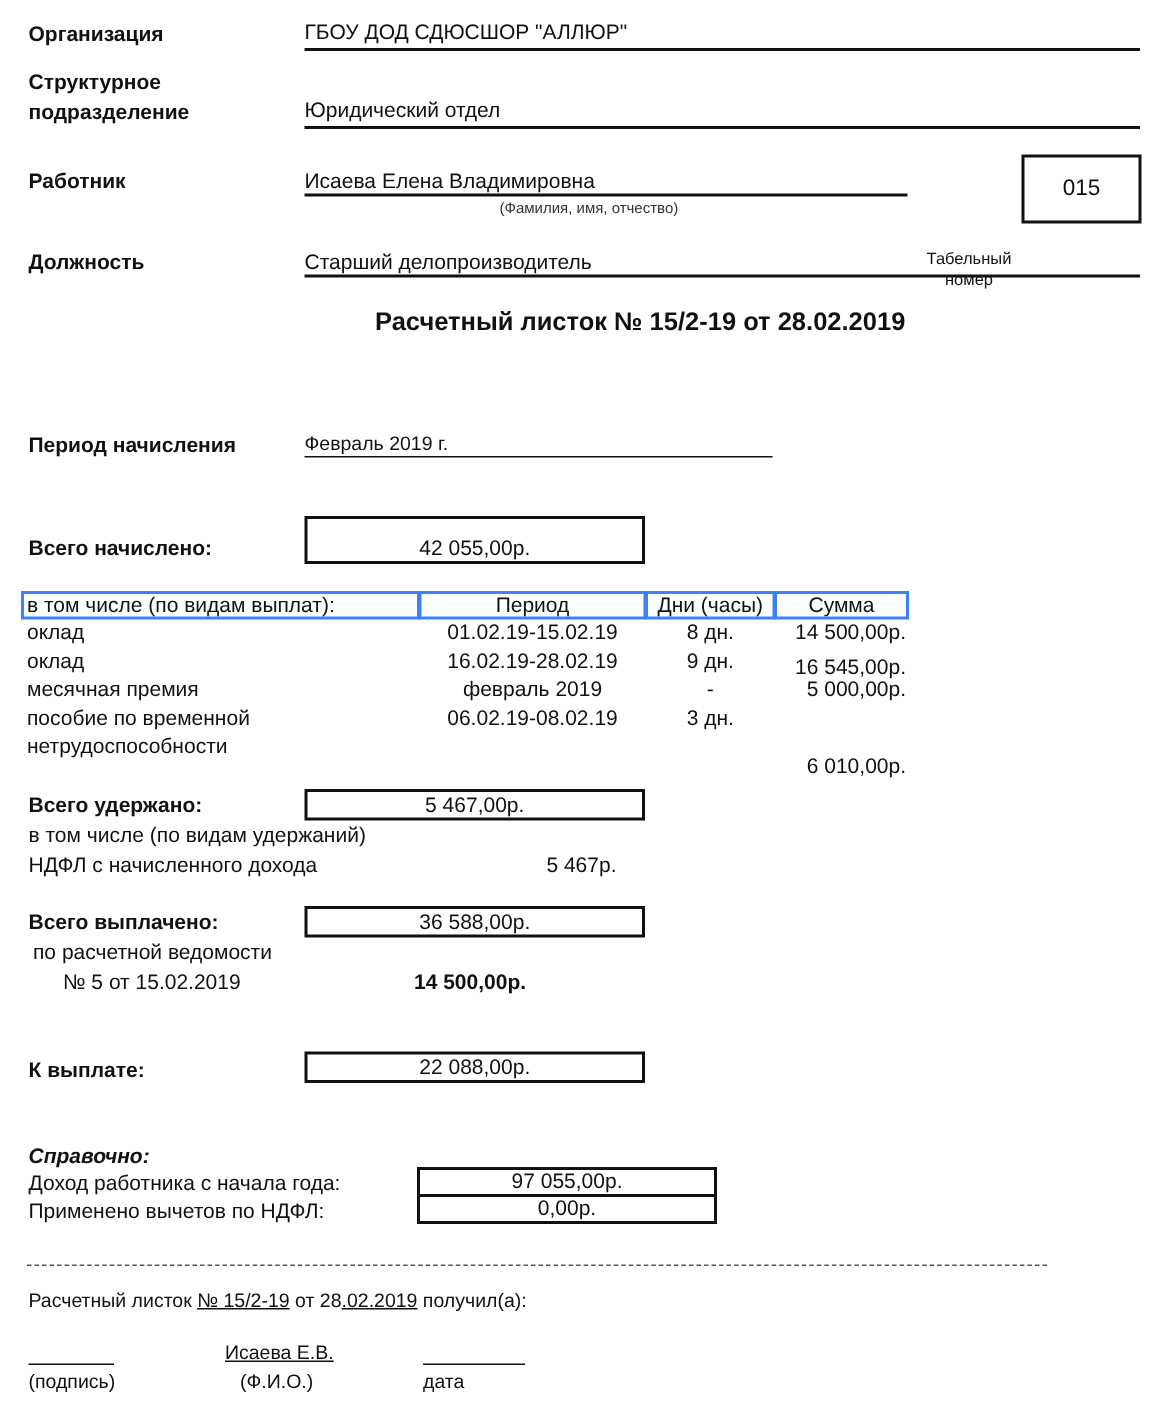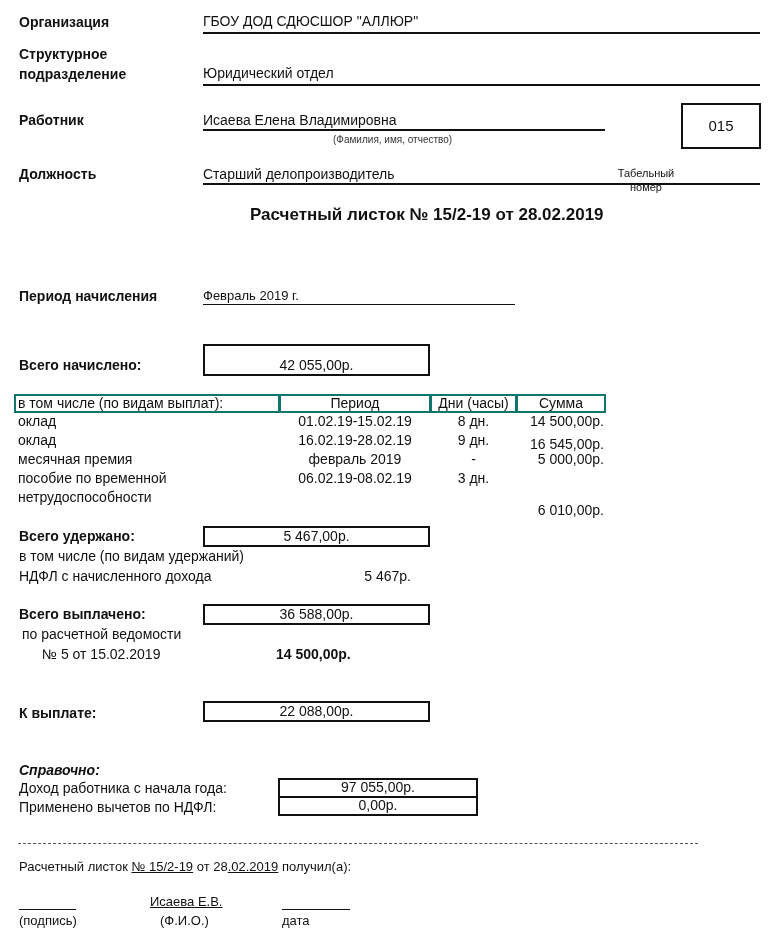--- a/index.html
+++ b/index.html
@@ -4,21 +4,21 @@
 <style>
   html, body { margin: 0; padding: 0; background: #ffffff; }
   body { width: 770px; height: 937px; position: relative; overflow: hidden;
          font-family: "Liberation Sans", sans-serif; color: #111; font-size: 13.5px; }
   .abs { position: absolute; white-space: nowrap; }
   .lbl { font-weight: bold; font-size: 14px; }
   .uline { border-bottom: 2px solid #111; }
   .box { position: absolute; border: 2.5px solid #111; box-sizing: border-box; text-align: center; font-weight: normal; font-size: 14px; }
   .center { text-align: center; }
   .right { text-align: right; }
-  .thead { position: absolute; border: 2px solid #0f766e; box-sizing: border-box; height: 19px; top: 394px; font-size: 14px; line-height: 15px; }
+  .thead { position: absolute; border: 2px solid #3b82f6; box-sizing: border-box; height: 19px; top: 394px; font-size: 14px; line-height: 15px; }
   .cell { position: absolute; font-size: 14px; line-height: 17px; }
   .dash { position: absolute; left: 18px; top: 843px; width: 680px; height: 0; border-top: 1.5px dashed #555; }
   .uchunk { text-decoration: underline; }
 </style>
 </head>
 <body>
 
 <div class="abs lbl" style="left:19px;top:14px;">Организация</div>
 <div class="abs uline" style="left:203px;top:13px;width:557px;height:19px;font-size:14px;">ГБОУ ДОД СДЮСШОР "АЛЛЮР"</div>
 

